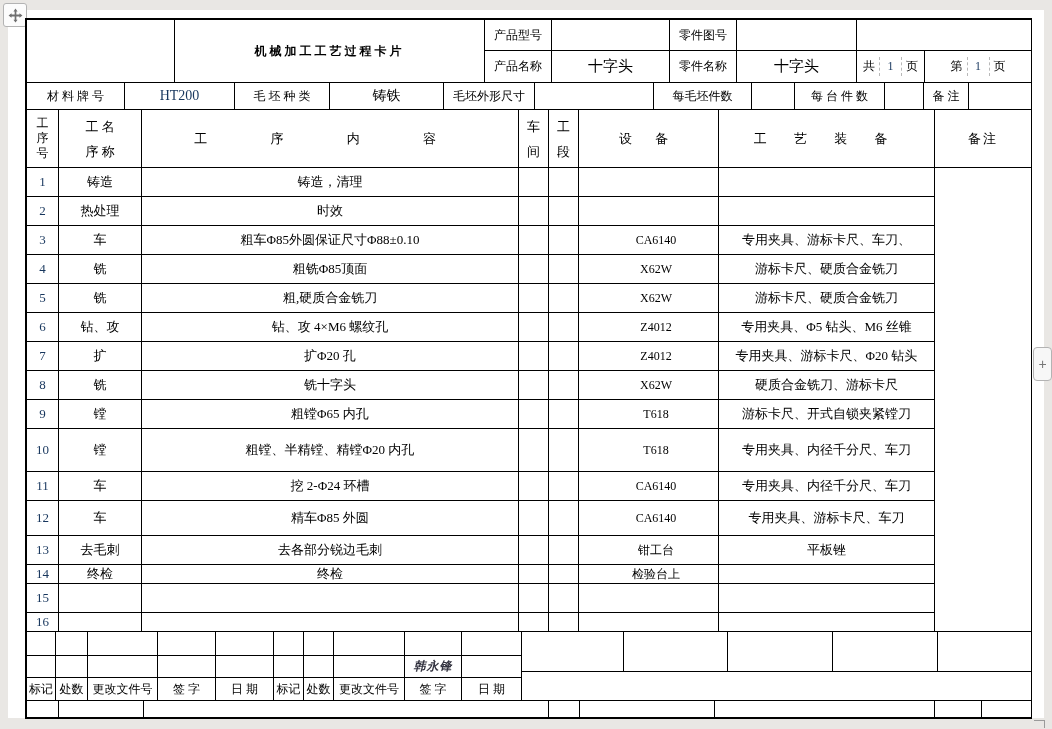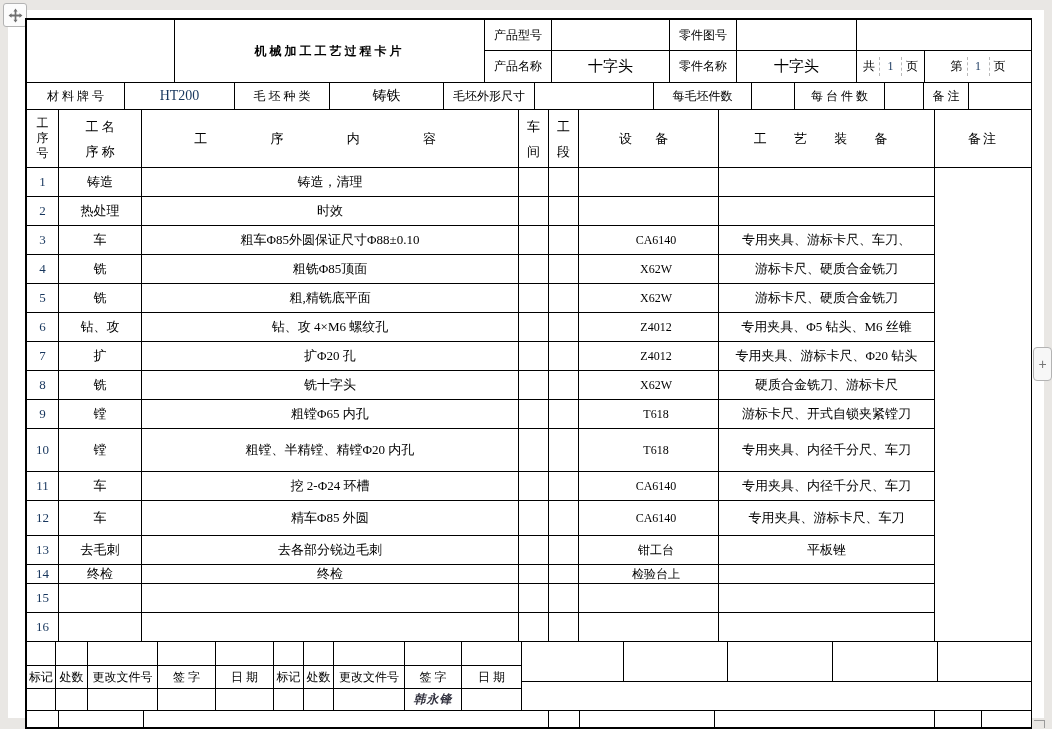--- a/index.html
+++ b/index.html
@@ -202,21 +202,21 @@
             <td>铣</td>
             <td>粗铣Φ85顶面</td>
             <td></td>
             <td></td>
             <td class="eq">X62W</td>
             <td>游标卡尺、硬质合金铣刀</td>
           </tr>
       <tr style="height:29px">
             <td class="navy">5</td>
             <td>铣</td>
-            <td>粗,精铣底平面</td>
+            <td>粗,硬质合金铣刀</td>
             <td></td>
             <td></td>
             <td class="eq">X62W</td>
             <td>游标卡尺、硬质合金铣刀</td>
           </tr>
       <tr style="height:29px">
             <td class="navy">6</td>
             <td>钻、攻</td>
             <td>钻、攻 4×M6 螺纹孔</td>
             <td></td>
@@ -298,21 +298,21 @@
           </tr>
       <tr style="height:29px">
             <td class="navy">15</td>
             <td></td>
             <td></td>
             <td></td>
             <td></td>
             <td class="eq"></td>
             <td></td>
           </tr>
-      <tr style="height:29px">
+      <tr style="height:19px">
             <td class="navy">16</td>
             <td></td>
             <td></td>
             <td></td>
             <td></td>
             <td class="eq"></td>
             <td></td>
           </tr>
     </tbody>
       </table>
@@ -337,43 +337,43 @@
               <td></td>
               <td></td>
               <td></td>
               <td></td>
               <td></td>
               <td></td>
               <td></td>
               <td></td>
               <td></td>
         </tr>
+        <tr style="height:22px">
+          <td></td>
+              <td></td>
+              <td></td>
+              <td></td>
+              <td></td>
+              <td></td>
+              <td></td>
+              <td></td>
+          <td class="sig">韩永锋</td>
+          <td></td>
+        </tr>
         <tr style="height:23px">
           <td>标记</td>
           <td>处数</td>
           <td>更改文件号</td>
           <td>签  字</td>
           <td>日  期</td>
           <td>标记</td>
           <td>处数</td>
           <td>更改文件号</td>
           <td>签  字</td>
           <td>日  期</td>
-        </tr>
-        <tr style="height:22px">
-          <td></td>
-              <td></td>
-              <td></td>
-              <td></td>
-              <td></td>
-              <td></td>
-              <td></td>
-              <td></td>
-          <td class="sig">韩永锋</td>
-          <td></td>
         </tr>
       </tbody>
         </table>
       <table class="tDR fr">
         <colgroup>
             <col style="width:102px">
             <col style="width:104px">
             <col style="width:105px">
             <col style="width:105px">
             <col style="width:94px">

